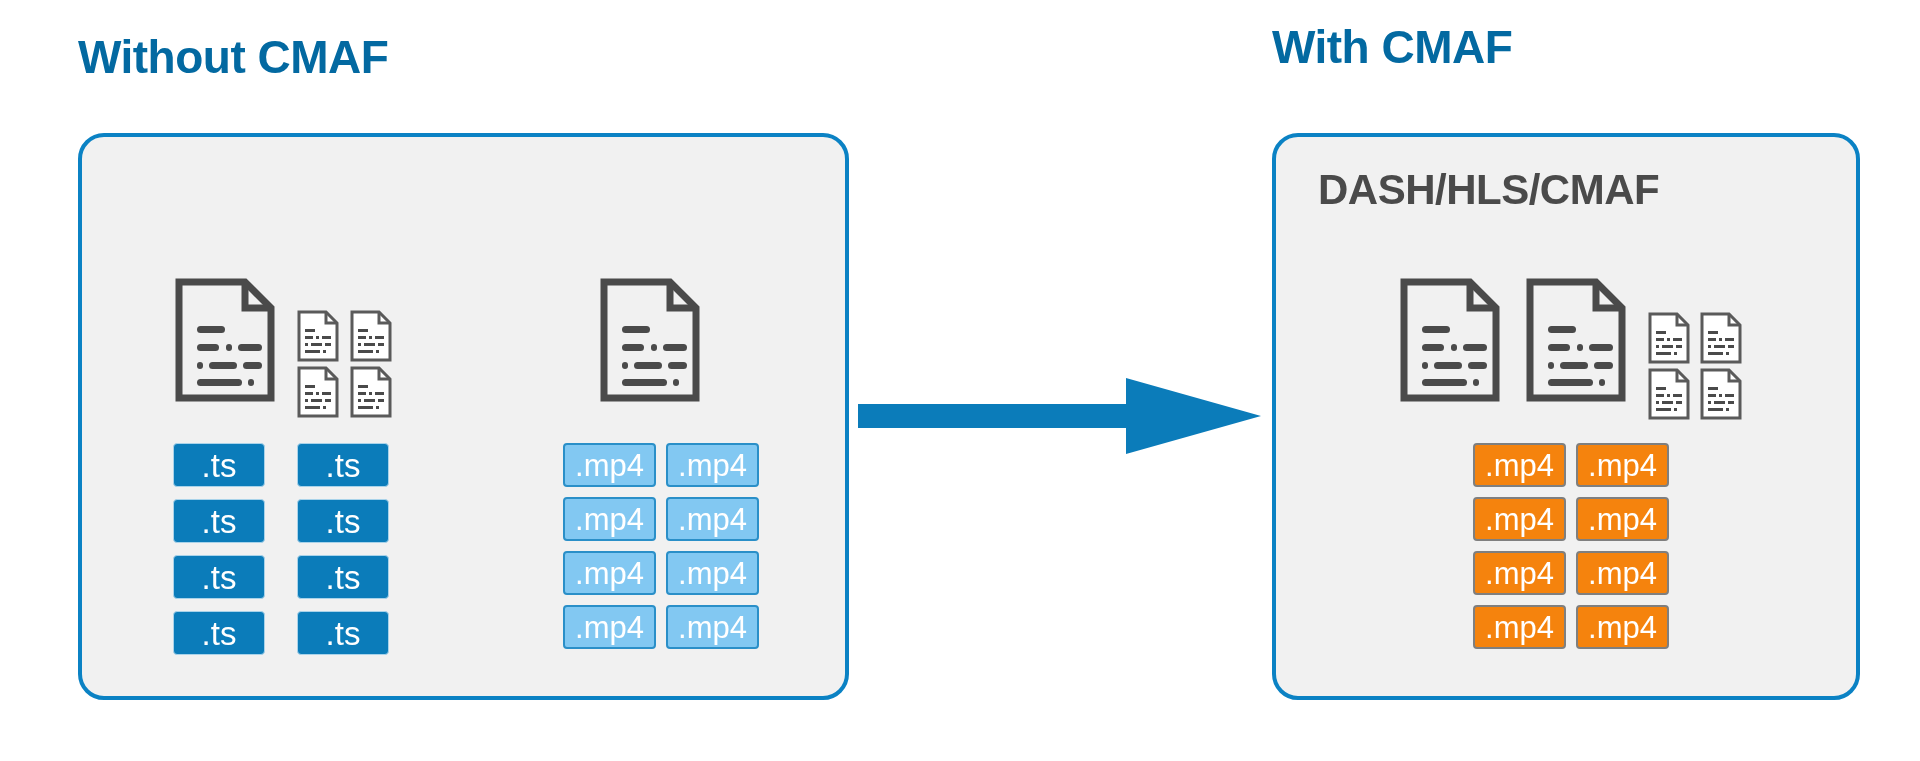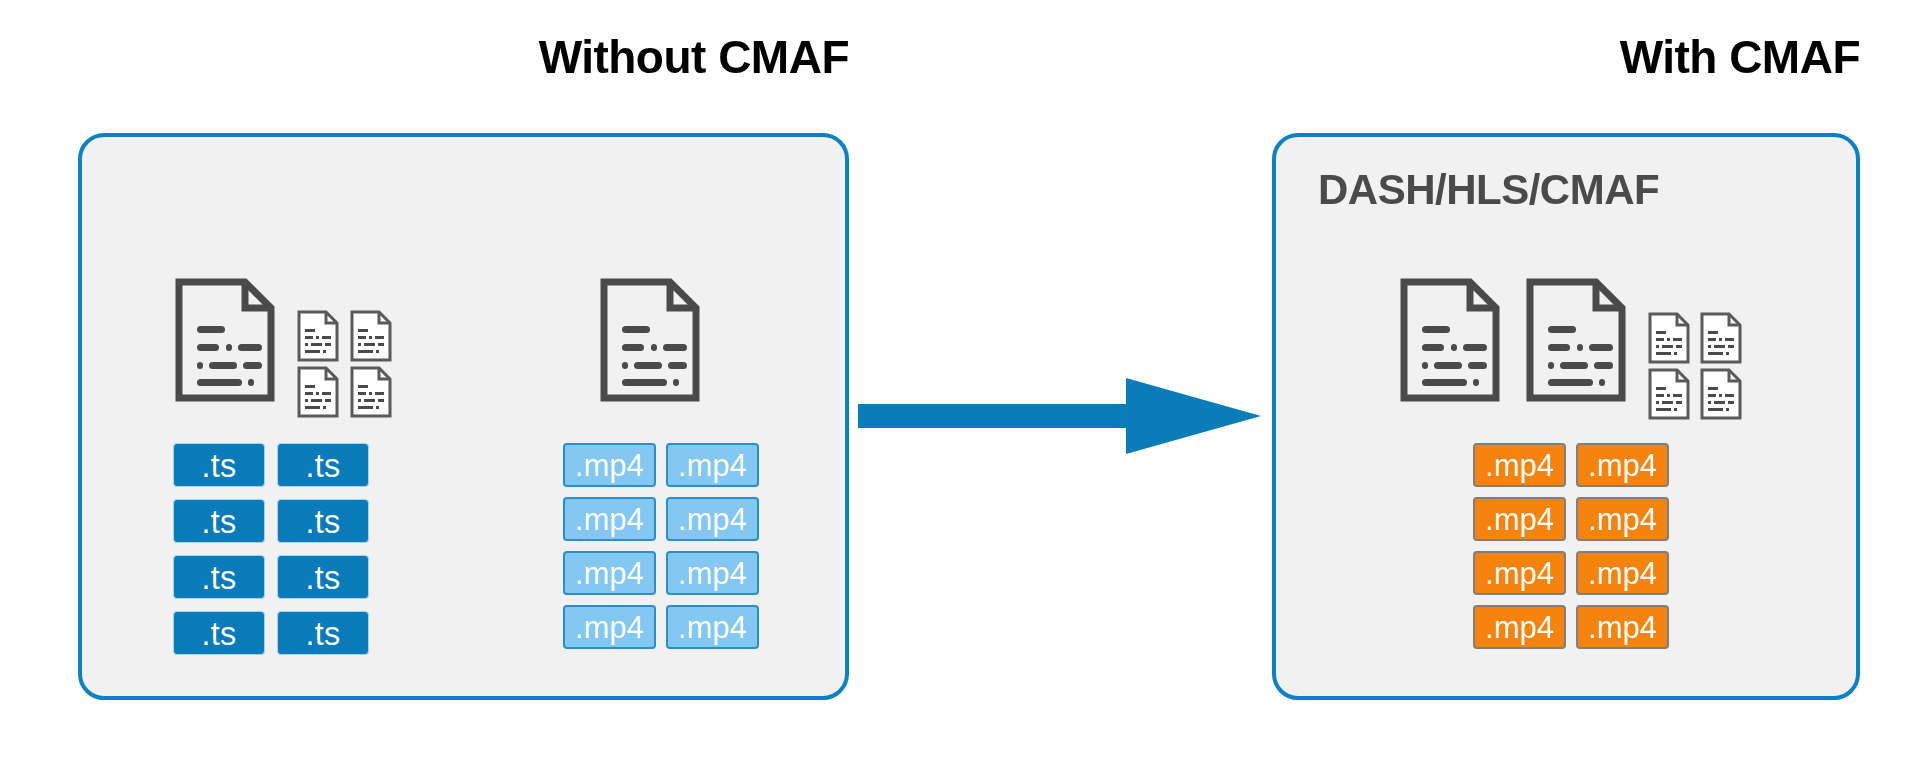--- a/index.html
+++ b/index.html
@@ -19,27 +19,27 @@
     position: relative;
     width: 1920px;
     height: 761px;
   }
 
   
   .panel-heading {
     position: absolute;
     font-size: 46px;
     font-weight: bold;
-    color: #000000;
+    color: #0369a1;
     letter-spacing: -0.5px;
-    text-align: right;
+    text-align: left;
     white-space: nowrap;
   }
   #heading-without { left: 78px; top: 30px; width: 771px; }
-  #heading-with    { left: 1272px; top: 30px; width: 588px; }
+  #heading-with    { left: 1272px; top: 20px; width: 588px; }
 
   
   .panel {
     position: absolute;
     background: #f1f1f1;
     border: 4px solid #0b82c4;
     border-radius: 26px;
     box-sizing: border-box;
   }
   #panel-without { left: 78px; top: 133px; width: 771px; height: 567px; }
@@ -87,21 +87,21 @@
     border: 2px solid #2a8fc8;
     font-size: 31px;
   }
   .tile-mp4-orange {
     background: #f5830d;
     border: 2px solid #7f7f7f;
     font-size: 31px;
   }
 
   
-  #grid-ts   { left: 173px; top: 443px; grid-template-columns: 92px 92px; gap: 12px 12px; }
+  #grid-ts   { left: 173px; top: 443px; grid-template-columns: 92px 92px; gap: 12px 32px; }
   #grid-ts .tile { width: 92px; height: 44px; }
 
   #grid-mp4-blue { left: 563px; top: 443px; grid-template-columns: 93px 93px; gap: 10px 10px; }
   #grid-mp4-blue .tile { width: 93px; height: 44px; }
 
   #grid-mp4-orange { left: 1473px; top: 443px; grid-template-columns: 93px 93px; gap: 10px 10px; }
   #grid-mp4-orange .tile { width: 93px; height: 44px; }
 
   
   #arrow-transform {

